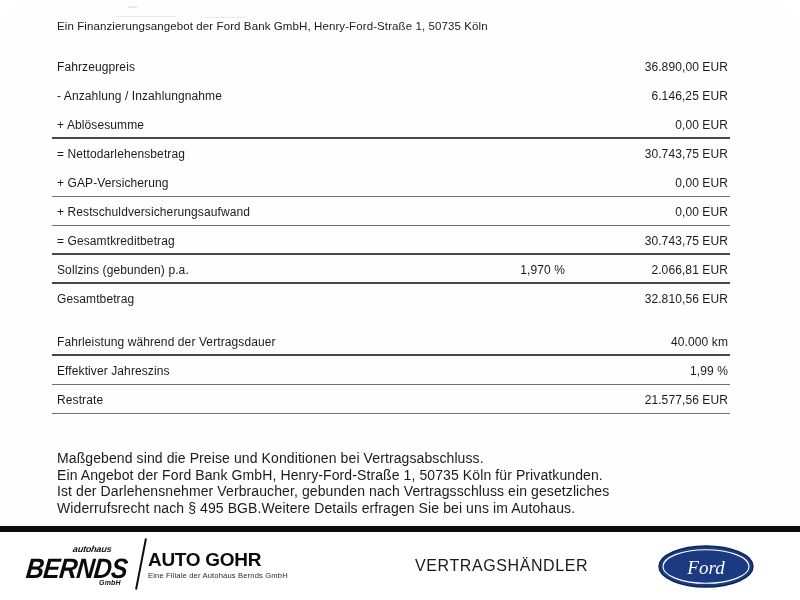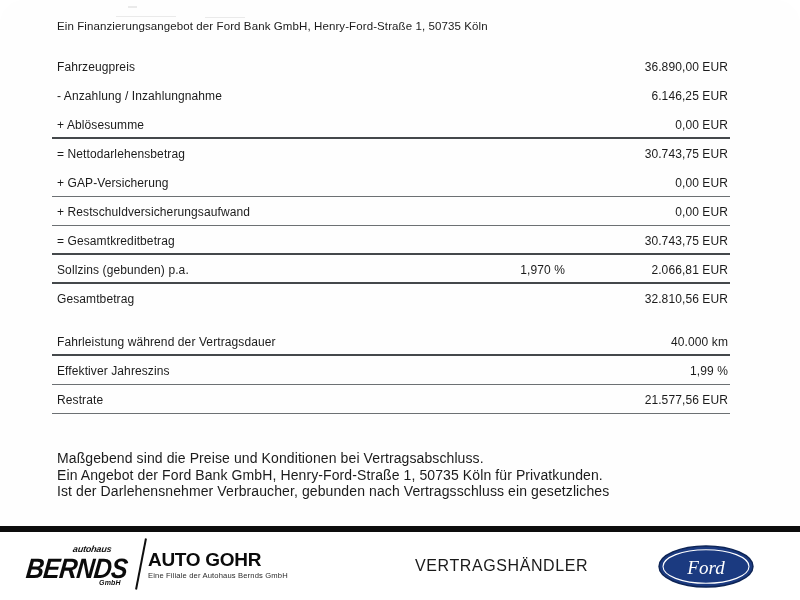--- a/index.html
+++ b/index.html
@@ -300,20 +300,21 @@
       <span class="mid"></span>
       <span class="value">21.577,56 EUR</span>
     </div>
 
   </div>
 
   <div class="footnote">
     <div>Maßgebend sind die Preise und Konditionen bei Vertragsabschluss.</div>
     <div>Ein Angebot der Ford Bank GmbH, Henry-Ford-Straße 1, 50735 Köln für Privatkunden.</div>
     <div>Ist der Darlehensnehmer Verbraucher, gebunden nach Vertragsschluss ein gesetzliches</div>
+    <div>Widerrufsrecht nach § 495 BGB.Weitere Details erfragen Sie bei uns im Autohaus.</div>
   </div>
 
   <div class="footer-rule"></div>
 
   <div class="footer">
 
     <div class="logo-bernds">
       <div class="bernds-autohaus">autohaus</div>
       <div class="bernds-main">BERNDS</div>
       <div class="bernds-gmbh">GmbH</div>

